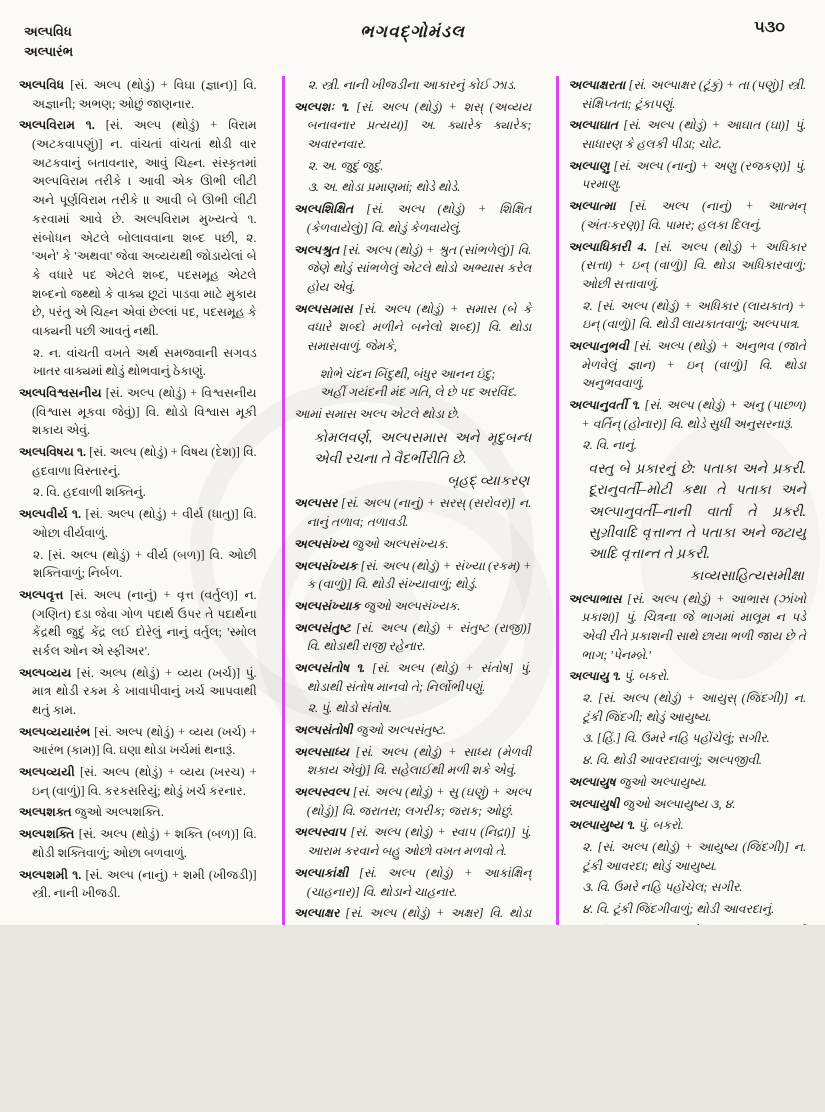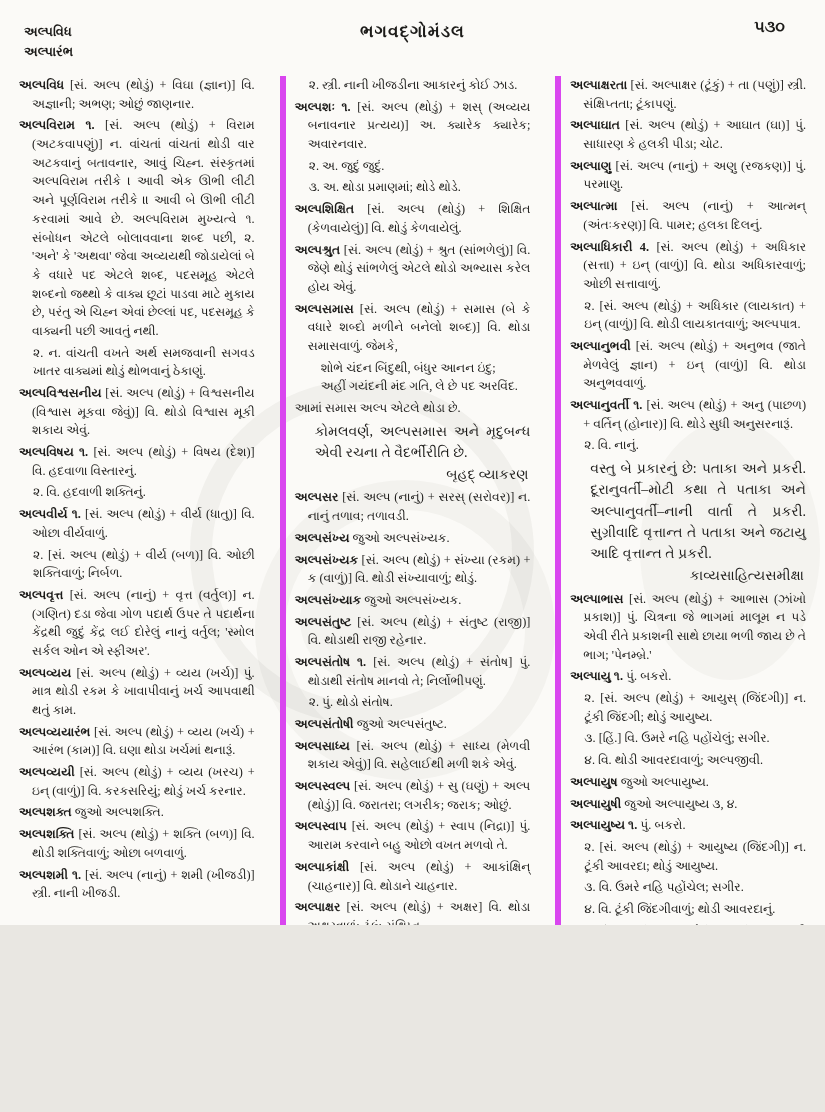--- a/index.html
+++ b/index.html
@@ -24,47 +24,47 @@
   .wm4{left:640px;top:420px;width:180px;height:260px;border-radius:50%;background:rgba(120,115,105,0.05);}
 
   #header{
     position:relative;
     height:58px;
     padding:14px 26px 0 22px;
     box-sizing:border-box;
   }
   .runhead{position:absolute;left:24px;top:22px;font-size:13px;font-weight:bold;line-height:1.5;}
   .runhead div{white-space:nowrap;}
-  .book-title{position:absolute;left:0;right:0;top:22px;text-align:center;font-size:17px;font-weight:bold;letter-spacing:1px;}
+  .book-title{position:absolute;left:0;right:0;top:22px;text-align:center;font-size:17px;font-weight:bold;letter-spacing:1px;font-style:italic;}
   .page-number{position:absolute;right:40px;top:18px;font-size:16px;font-weight:bold;}
 
   #columns{
     position:relative;
     display:flex;
     margin:18px 10px 0 10px;
     height:1020px;
     overflow:hidden;
     gap:16px;
   }
   .column{
     flex:1 1 0;
     padding:0 9px;
     box-sizing:border-box;
     font-size:12.3px;
     line-height:1.52;
     text-align:justify;
     overflow:hidden;
   }
-  .column + .column{border-left:6px solid #d946ef;}
+  .column + .column{border-left:3px solid #d946ef;font-style:italic;}
 
   .para{margin:0 0 3px 0;}
   .entry{padding-left:13px;text-indent:-13px;}
   .headword{font-weight:bold;}
   .sense{padding-left:14px;}
-  .quote{padding-left:26px;white-space:pre-line;margin-top:3px;}
+  .quote{padding-left:26px;white-space:pre-line;margin-top:9px;}
   .note{padding-left:0;}
   .smallquote{padding-left:20px;font-size:14px;}
   .citation{text-align:right;font-size:14px;padding-right:2px;margin-top:-2px;}
 </style>
 </head>
 <body>
 
 <div id="page">
   <div class="wm wm1"></div>
   <div class="wm wm2"></div>

